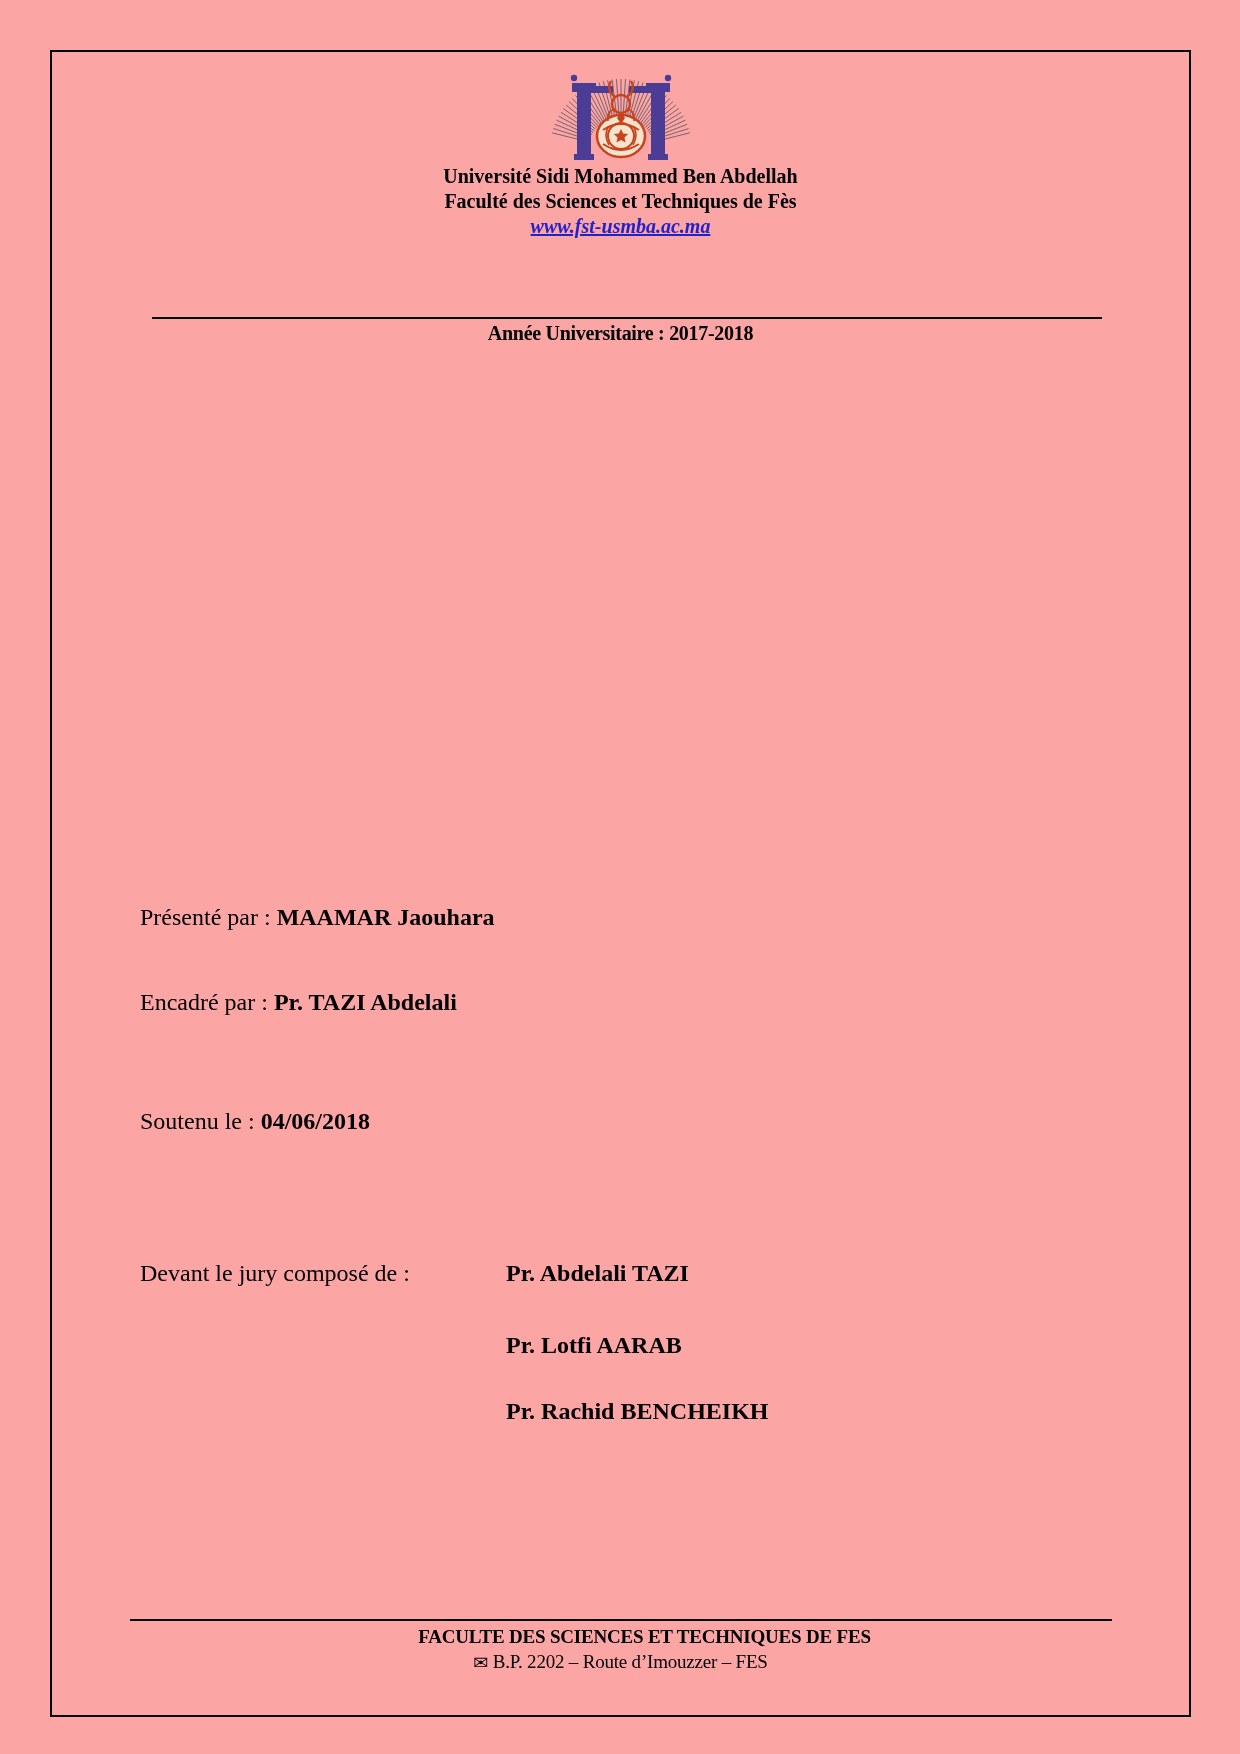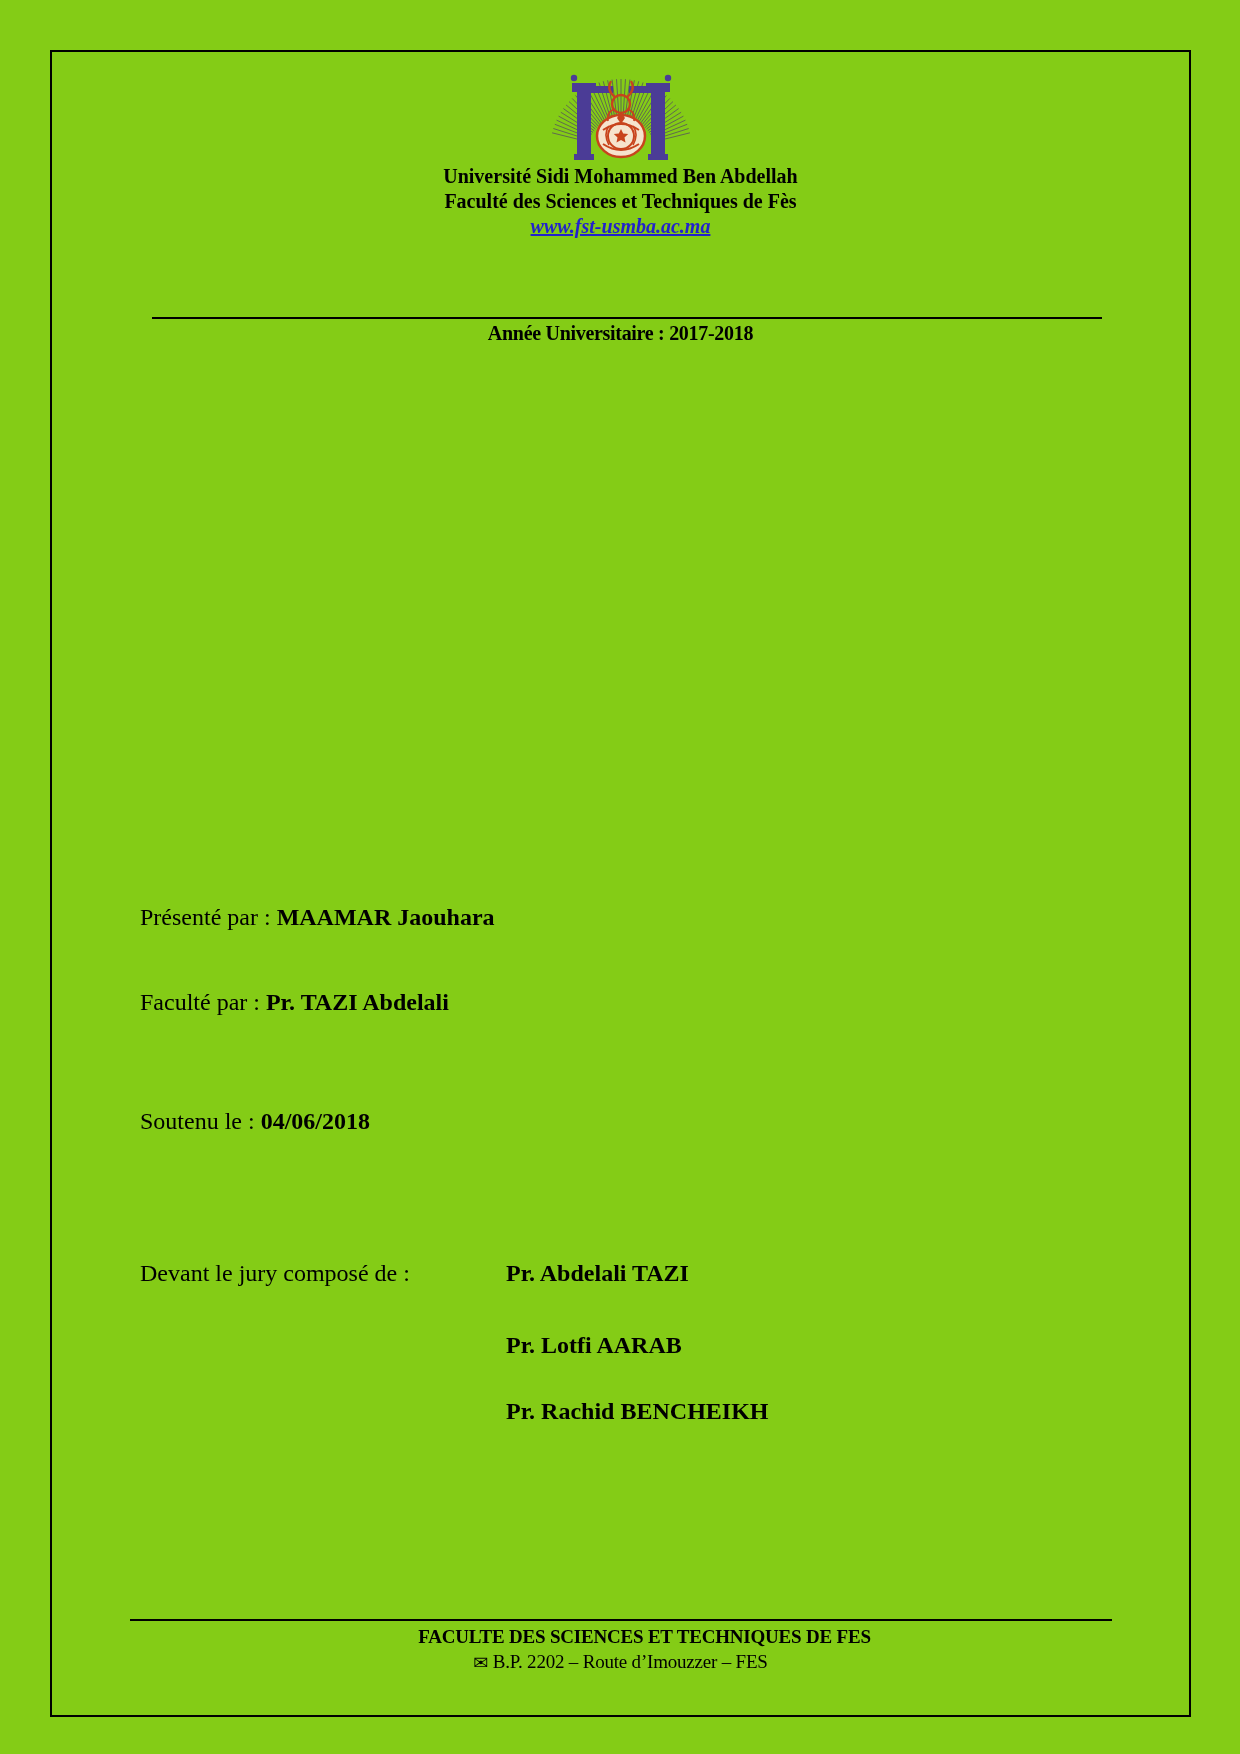--- a/index.html
+++ b/index.html
@@ -4,21 +4,21 @@
 <style>
   :root{
     --title-blue:#3C6496;
     --link-blue:#2222CC;
     --logo-orange:#C8431C;
     --logo-purple:#4B3C96;
   }
   *{margin:0;padding:0;box-sizing:border-box;}
   html,body{background:#ffffff;}
   body{font-family:"Liberation Serif","DejaVu Serif",serif;color:#000;}
-  .page{position:relative;width:1240px;height:1754px;background:#84cc16;overflow:hidden;}
+  .page{position:relative;width:1240px;height:1754px;background:#fca5a5;overflow:hidden;}
   .frame{position:absolute;left:50px;top:50px;width:1141px;height:1667px;border:2px solid #000;}
   .abs{position:absolute;}
   .center{left:0;width:100%;text-align:center;}
 
   .logo-wrap{top:8px;}
   .hdr-line{font-size:20px;font-weight:bold;line-height:25px;}
   .website a{color:var(--link-blue);font-weight:bold;font-style:italic;text-decoration:underline;font-size:20px;}
 
   .rule{height:0;border-top:2px solid #000;}
   .year-line{top:270px;font-size:20px;font-weight:bold;letter-spacing:-0.3px;}
@@ -130,21 +130,21 @@
     <div class="abs center website" style="top:163px">
       <a href="#">www.fst-usmba.ac.ma</a>
     </div>
 
     <div class="abs rule" style="left:100px;top:265px;width:950px"></div>
     <div class="abs center year-line">Année Universitaire : 2017-2018</div>
 
 
 
     <div class="abs body-line" style="top:852px"><span>Présenté par : </span><b>MAAMAR Jaouhara</b></div>
-    <div class="abs body-line" style="top:937px"><span>Faculté par : </span><b>Pr. TAZI Abdelali</b></div>
+    <div class="abs body-line" style="top:937px"><span>Encadré par : </span><b>Pr. TAZI Abdelali</b></div>
     <div class="abs body-line" style="top:1056px"><span>Soutenu le : </span><b>04/06/2018</b></div>
 
     <div class="abs body-line" style="top:1208px">Devant le jury composé de :</div>
     <div class="abs jury-names" style="top:1208px">Pr. Abdelali TAZI</div>
     <div class="abs jury-names" style="top:1280px">Pr. Lotfi AARAB</div>
     <div class="abs jury-names" style="top:1346px">Pr. Rachid BENCHEIKH</div>
 
     <div class="abs rule footer-rule"></div>
     <div class="abs center foot-line foot-bold" style="top:1572px">FACULTE DES SCIENCES ET TECHNIQUES DE FES</div>
     <div class="abs center foot-line" style="top:1597px"><span class="foot-icon">✉</span> <span>B.P. 2202 – Route d’Imouzzer – FES</span></div>

